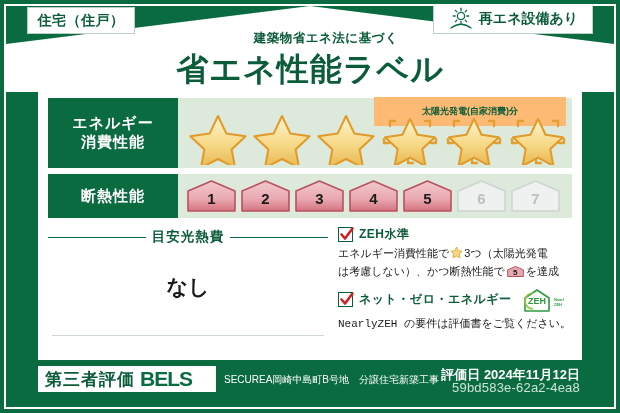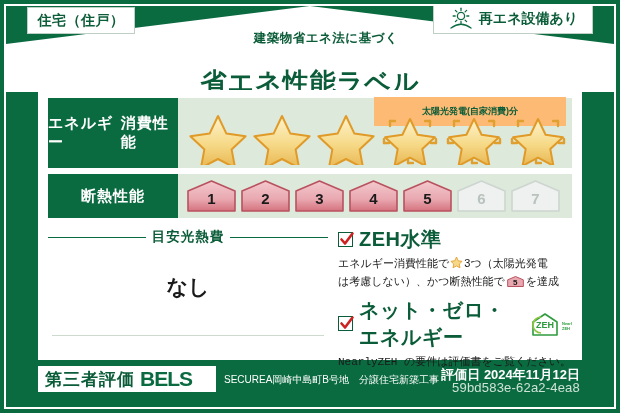--- a/index.html
+++ b/index.html
@@ -45,40 +45,40 @@
     position:absolute;left:6px;top:6px;width:608px;height:86px;
   }
   .roof svg{display:block;}
 
   .roof-text{
     position:absolute;left:0;top:30px;width:100%;
     text-align:center;color:#0b5c38;
     pointer-events:none;
   }
   .roof-sub{font-size:12.5px;font-weight:bold;letter-spacing:.5px;padding-left:32px;}
-  .roof-main{font-size:26px;font-weight:bold;letter-spacing:1px;margin-top:18px;}
+  .roof-main{font-size:32px;font-weight:bold;letter-spacing:1px;margin-top:1px;}
 
   
   .card{
     position:absolute;left:38px;top:90px;width:544px;height:270px;
     background:#ffffff;
     box-sizing:border-box;
   }
 
   
   .perf-row{
     position:absolute;left:10px;display:flex;align-items:stretch;
   }
   #row-energy{top:8px;width:524px;height:70px;}
   #row-insul{top:84px;width:524px;height:44px;}
 
   .perf-label{
     background:#0b6b40;color:#ffffff;
     width:130px;flex:0 0 130px;
-    display:flex;flex-direction:row;align-items:center;justify-content:center;
+    display:flex;flex-direction:column;align-items:center;justify-content:center;
     font-weight:bold;font-size:15px;line-height:1.25;letter-spacing:1px;
   }
   .perf-body{
     flex:1;background:#dde9db;
     position:relative;
   }
 
   
   .stars{
     position:absolute;left:0;bottom:2px;width:100%;height:56px;
@@ -138,21 +138,21 @@
   }
 
   .zeh-panel{flex:1;padding-top:2px;}
   .zeh-line{display:flex;align-items:center;gap:6px;}
   .chk{
     width:15px;height:15px;flex:0 0 15px;
     border:1.5px solid #0b5c38;background:#fff;
     position:relative;box-sizing:border-box;
   }
   .chk svg{position:absolute;left:0px;top:-3px;}
-  .zeh-title{font-size:20px;font-weight:bold;color:#0b5c38;letter-spacing:.5px;}
+  .zeh-title{font-size:12px;font-weight:bold;color:#0b5c38;letter-spacing:.5px;}
   .zeh-desc{
     font-size:11px;color:#1a1a1a;line-height:1.45;margin:3px 0 7px 0;
   }
   .zeh-desc .mini-star{display:inline-block;vertical-align:-2px;margin:0 1px;}
   .zeh-desc .mini-house{display:inline-block;vertical-align:-3px;margin:0 2px;position:relative;width:17px;height:13px;}
   .zeh-desc .mini-house span{position:absolute;left:0;top:2px;width:100%;text-align:center;font-size:8px;font-weight:bold;color:#1a1a1a;}
   .zeh-logo{width:44px;height:26px;margin-left:2px;position:relative;}
   .zeh-note{font-size:11px;color:#1a1a1a;margin-top:3px;font-family:Liberation Mono, monospace;}
 
   

